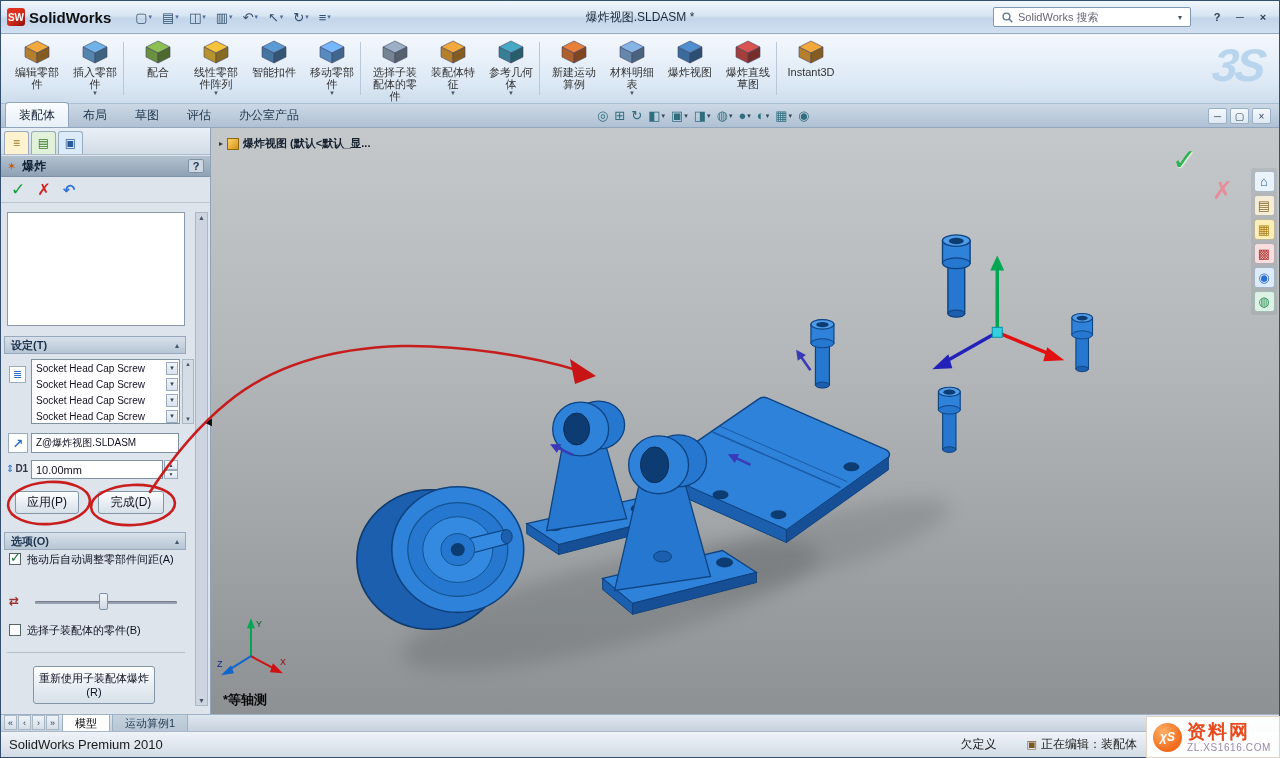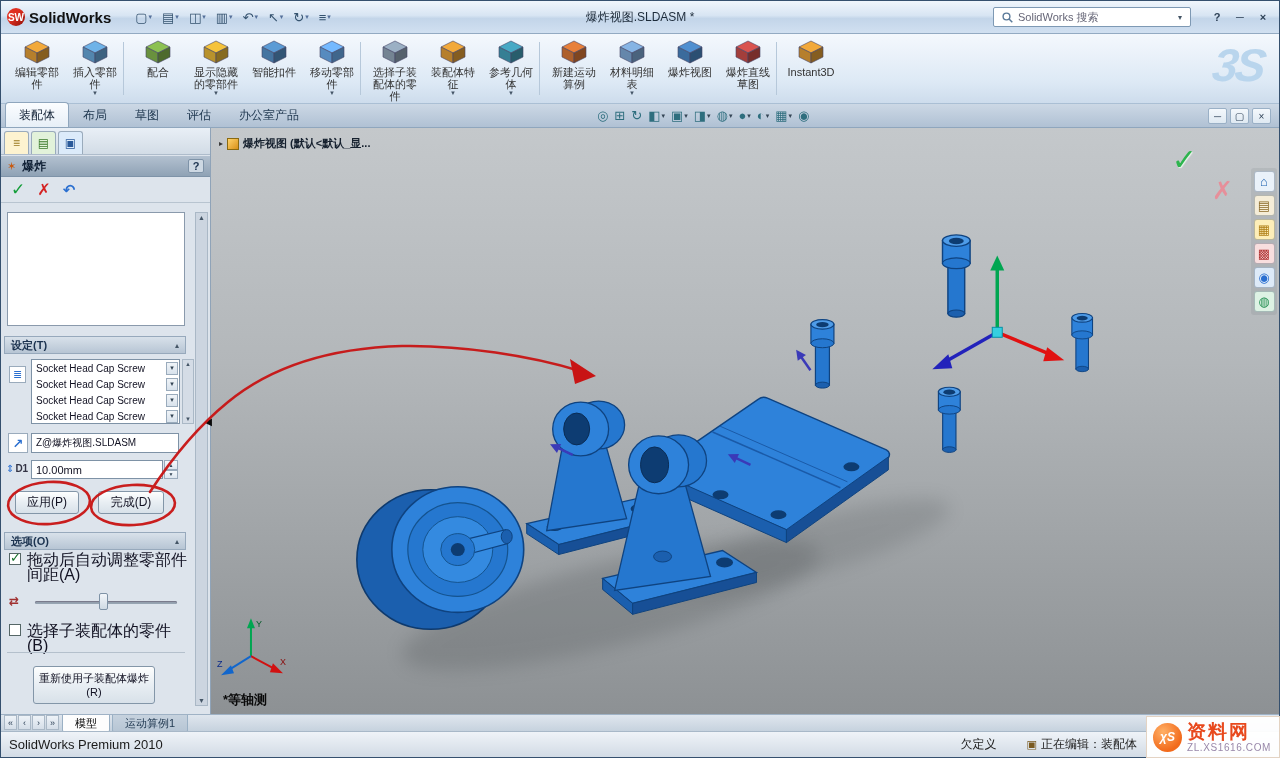--- a/index.html
+++ b/index.html
@@ -3,21 +3,21 @@
 <meta charset="utf-8">
 <style>
   *{margin:0;padding:0;box-sizing:border-box;}
   html,body{width:1280px;height:758px;}
   body{font-family:"Liberation Sans","DejaVu Sans",sans-serif;background:#141414;position:relative;overflow:hidden;}
   .window{position:absolute;inset:0;border:1px solid #35506e;background:#cfd8e2;display:flex;flex-direction:column;}
 
   
   .titlebar{height:33px;background:linear-gradient(#f0f6fc 0%,#d8e5f3 45%,#c3d5e9 55%,#d1e0f1 100%);border-bottom:1px solid #93aac2;display:flex;align-items:center;padding:0 6px;gap:8px;position:relative;flex:none;}
   .logo{display:flex;align-items:center;gap:4px;}
-  .logo-mark{width:18px;height:18px;background:linear-gradient(135deg,#e03020 40%,#8f0f08);border-radius:9px;color:#fff;font-weight:bold;font-size:10px;display:flex;align-items:center;justify-content:center;text-align:right;}
+  .logo-mark{width:18px;height:18px;background:linear-gradient(135deg,#e03020 40%,#8f0f08);border-radius:3px;color:#fff;font-weight:bold;font-size:10px;display:flex;align-items:center;justify-content:center;text-align:right;}
   .logo-text{font-weight:bold;font-size:15px;color:#101010;}
   .qbar{display:flex;align-items:center;gap:2px;margin-left:12px;}
   .qbtn{display:flex;align-items:center;height:22px;padding:0 3px;border-radius:3px;border:1px solid transparent;}
   .qbtn .glyph{font-size:13px;color:#35536f;}
   .qbtn .dd{font-size:7px;color:#55709a;margin-left:1px;}
   .win-title{position:absolute;left:50%;transform:translateX(-50%);font-size:12px;color:#1d2b3a;white-space:nowrap;}
   .search-box{margin-left:auto;display:flex;align-items:center;gap:5px;background:#fff;border:1px solid #7e99b4;border-radius:2px;height:20px;padding:0 8px;width:198px;font-size:11px;color:#667;}
   .search-text{flex:1;white-space:nowrap;overflow:hidden;}
   .search-dd{font-size:8px;color:#456;}
   .win-ctrl{display:flex;gap:3px;margin-left:8px;}
@@ -74,21 +74,21 @@
   .dir-icon{position:absolute;left:7px;top:305px;width:20px;height:20px;border:1px solid #9aabbc;background:#fff;color:#2a6fd0;font-weight:bold;display:flex;align-items:center;justify-content:center;font-size:13px;}
   .dir-field{position:absolute;left:30px;top:305px;width:148px;height:20px;background:#fff;border:1px solid #7e92a6;font-size:10px;display:flex;align-items:center;padding:0 4px;color:#112;white-space:nowrap;overflow:hidden;}
   .dist-icon{position:absolute;left:5px;top:335px;font-size:10px;color:#334;display:flex;align-items:center;gap:1px;font-weight:bold;}
   .dist-icon .dim-glyph{color:#2a6fd0;font-weight:normal;}
   .dist-field{position:absolute;left:30px;top:332px;width:132px;height:19px;background:#fff;border:1px solid #7e92a6;font-size:11px;display:flex;align-items:center;padding:0 4px;color:#112;}
   .spinner{position:absolute;left:163px;top:332px;width:14px;height:19px;display:flex;flex-direction:column;}
   .spin-btn{flex:1;border:1px solid #9aabbc;background:linear-gradient(#f4f8fc,#dde6ef);font-size:5px;display:flex;align-items:center;justify-content:center;color:#345;}
   .btn{position:absolute;height:23px;border:1px solid #8396a8;border-radius:3px;background:linear-gradient(#fdfefe,#e8eef3 50%,#d8e1e9);font-size:12px;color:#112;display:flex;align-items:center;justify-content:center;}
   #btn-apply{left:14px;top:363px;width:64px;}
   #btn-done{left:97px;top:363px;width:66px;}
-  .chk-row{position:absolute;left:8px;display:flex;gap:6px;font-size:16px;color:#112;line-height:15px;width:178px;}
+  .chk-row{position:absolute;left:8px;display:flex;gap:6px;font-size:11px;color:#112;line-height:15px;width:178px;}
   #chk1{top:424px;}
   #chk2{top:495px;}
   .checkbox{width:12px;height:12px;border:1px solid #566;background:#fff;flex:none;position:relative;margin-top:1px;}
   .checkbox.checked::after{content:"✓";position:absolute;left:0;top:-4px;font-size:13px;color:#14702a;font-weight:bold;}
   .slider-row{position:absolute;left:8px;top:463px;width:176px;height:22px;}
   .slider-icn{position:absolute;left:0;top:3px;font-size:12px;color:#a03030;font-weight:bold;}
   .slider-track{position:absolute;left:26px;top:10px;width:142px;height:3px;background:#96a4b2;border-radius:2px;box-shadow:inset 0 1px 1px #778;}
   .slider-thumb{position:absolute;left:90px;top:2px;width:9px;height:17px;background:linear-gradient(#f2f6fa,#cfdae4);border:1px solid #7e92a6;border-radius:2px;}
   .panel-div{position:absolute;left:6px;top:524px;width:178px;height:1px;background:#b4c0cc;}
   #btn-reuse{left:32px;top:538px;width:122px;height:38px;font-size:11px;line-height:14px;text-align:center;white-space:normal;padding:0 4px;}
@@ -210,21 +210,21 @@
               <path d="M27 8 L15 14 L15 24 L27 18 Z" fill="rgb(77,106,45)" stroke="#446" stroke-width="0.6"></path>
             </svg></span>
           <span class="cm-label">配合</span>
         </div>
         <div class="cm-tool">
           <span class="cm-icon"><svg width="30" height="26" viewBox="0 0 30 26">
               <path d="M15 2 L27 8 L15 14 L3 8 Z" fill="#f5c33b" stroke="#446" stroke-width="0.6"></path>
               <path d="M3 8 L15 14 L15 24 L3 18 Z" fill="rgb(184,146,44)" stroke="#446" stroke-width="0.6"></path>
               <path d="M27 8 L15 14 L15 24 L27 18 Z" fill="rgb(135,107,32)" stroke="#446" stroke-width="0.6"></path>
             </svg></span>
-          <span class="cm-label">显示隐藏的零部件</span>
+          <span class="cm-label">线性零部件阵列</span>
           <span class="cm-dd">▼</span>
         </div>
         <div class="cm-tool">
           <span class="cm-icon"><svg width="30" height="26" viewBox="0 0 30 26">
               <path d="M15 2 L27 8 L15 14 L3 8 Z" fill="#5b9bd5" stroke="#446" stroke-width="0.6"></path>
               <path d="M3 8 L15 14 L15 24 L3 18 Z" fill="rgb(68,116,160)" stroke="#446" stroke-width="0.6"></path>
               <path d="M27 8 L15 14 L15 24 L27 18 Z" fill="rgb(50,85,117)" stroke="#446" stroke-width="0.6"></path>
             </svg></span>
           <span class="cm-label">智能扣件</span>
         </div>

